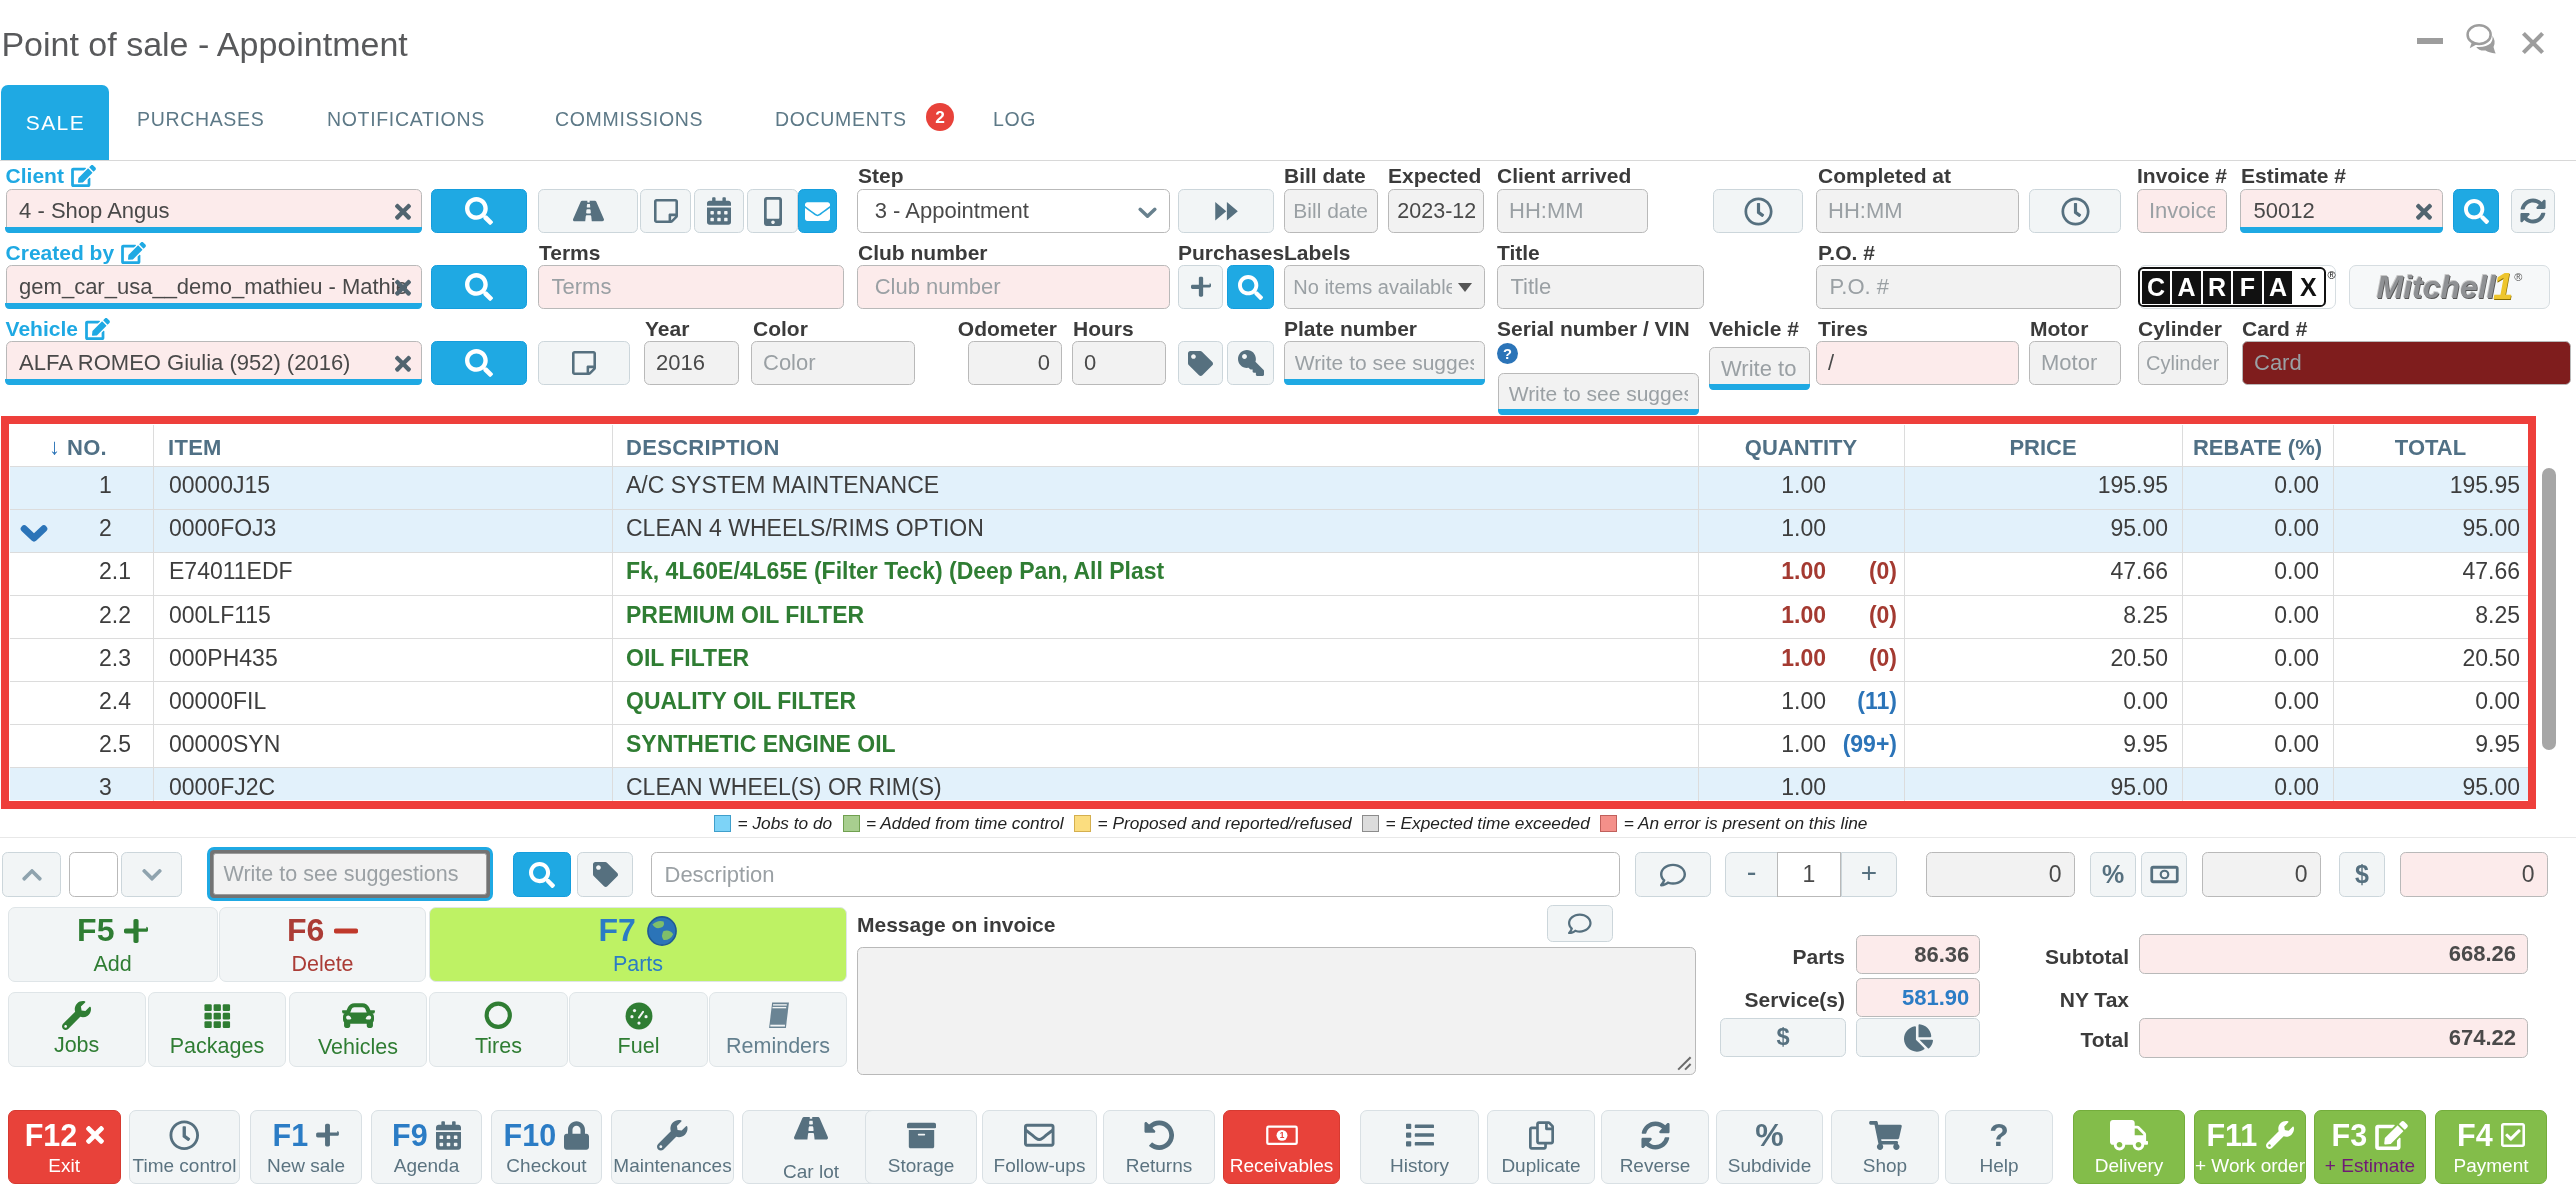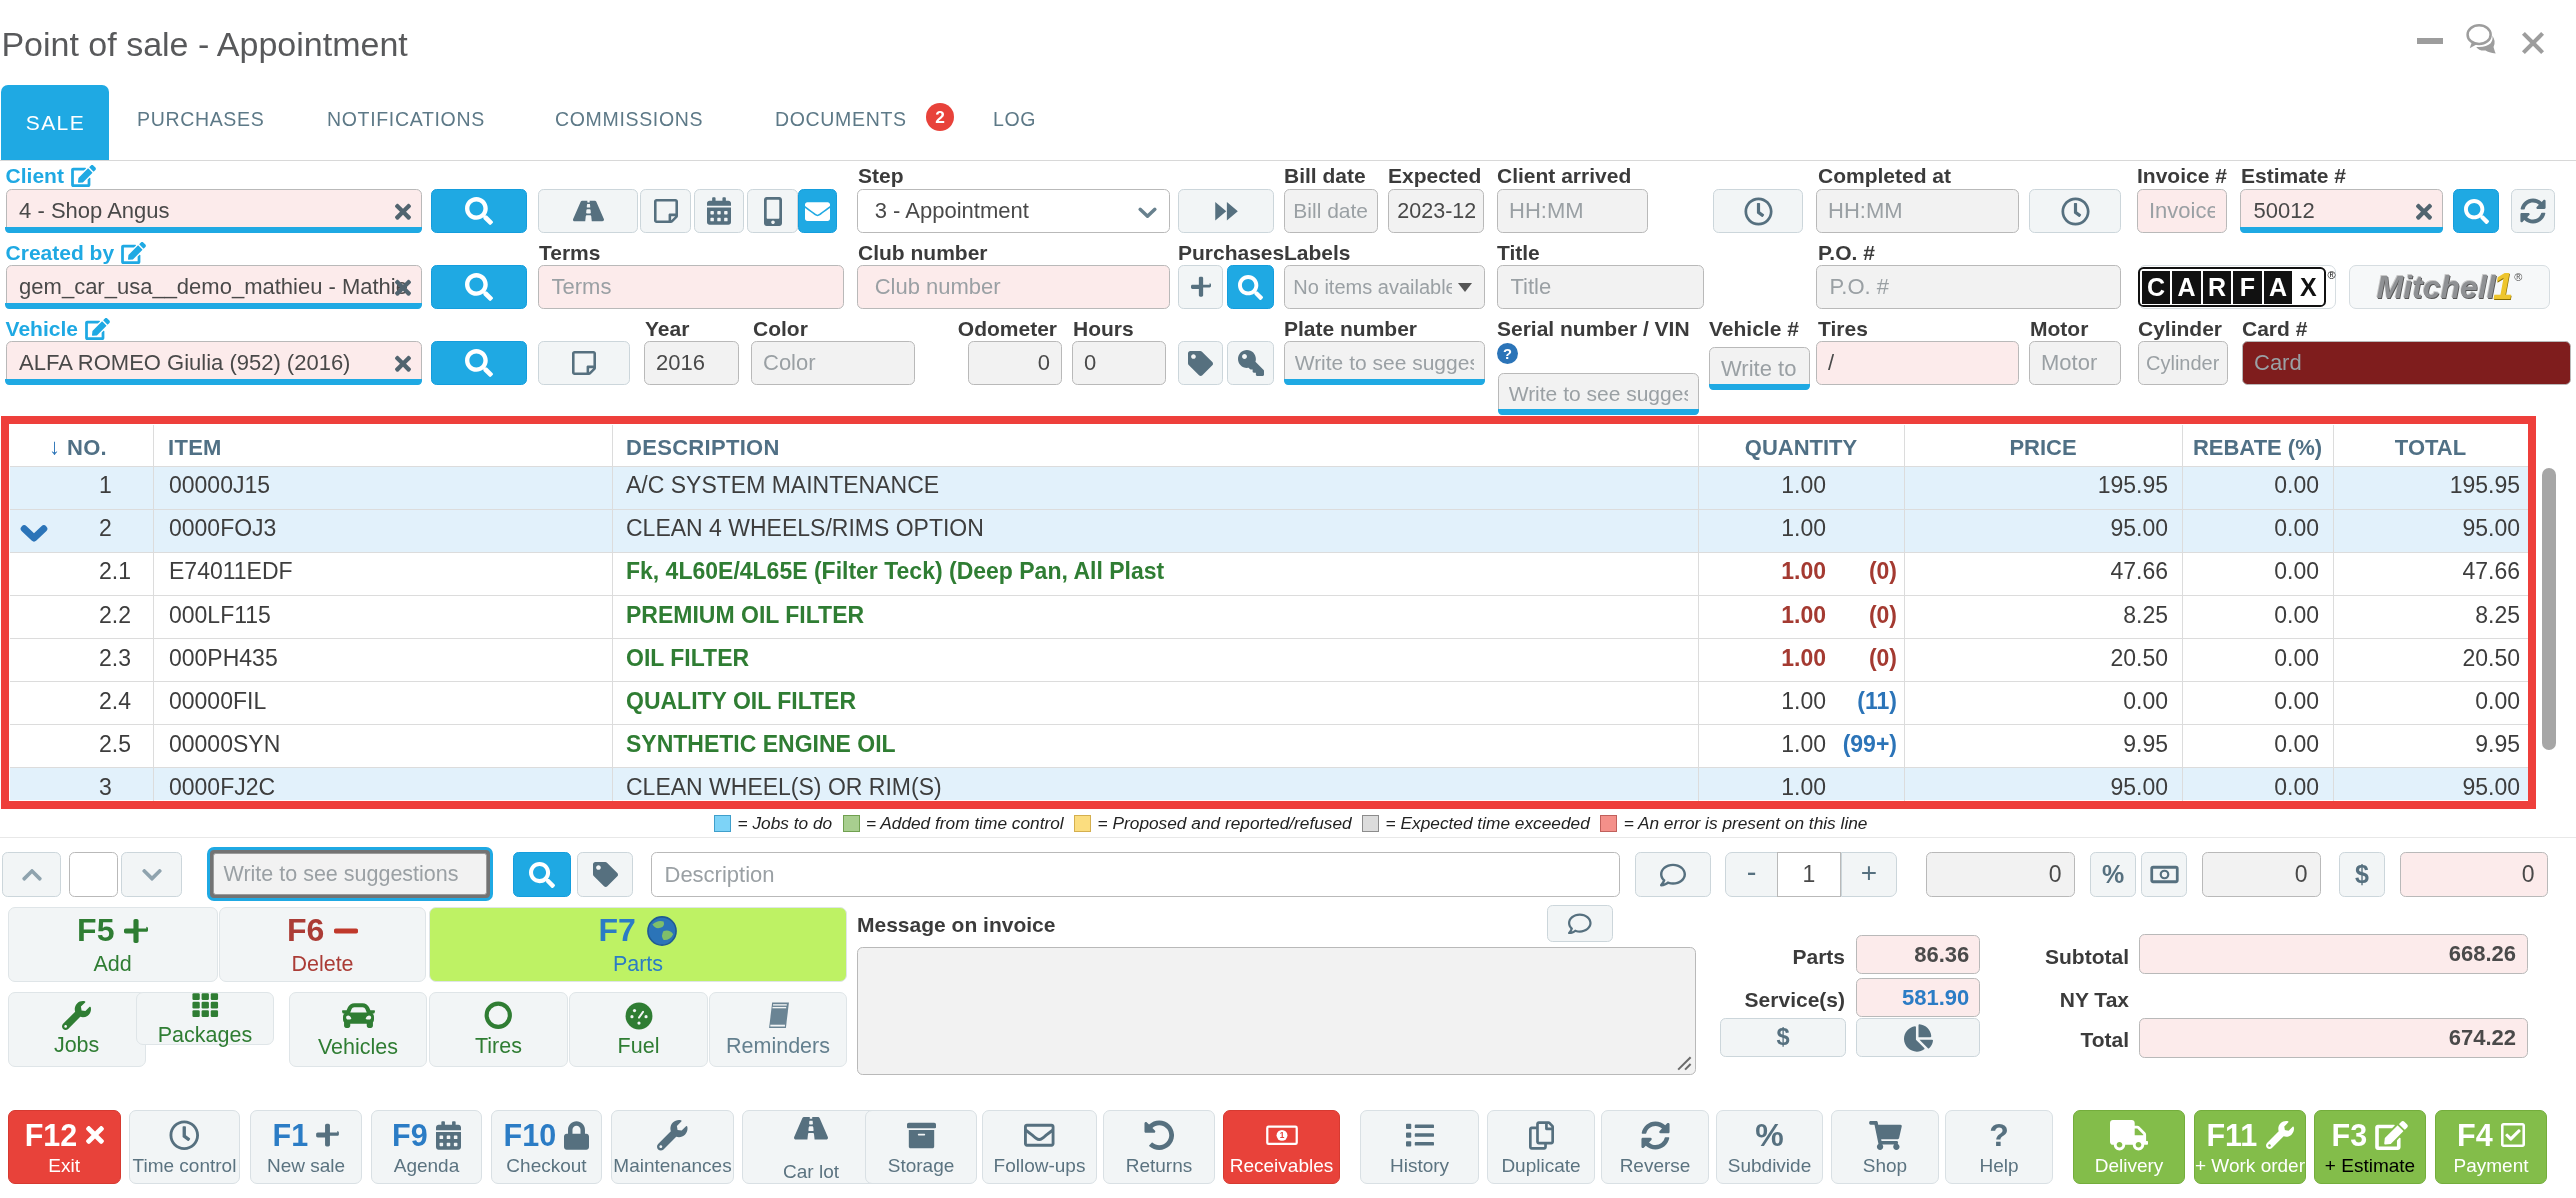--- a/index.html
+++ b/index.html
@@ -507,21 +507,21 @@
 <div class="abs bx" style="left:7.6px;top:992px;width:138px;height:75px;background:#f2f5f6;border:1.4px solid #dfe5e8;border-radius:7px;display:flex;flex-direction:column;align-items:center;justify-content:center;gap:2.8px;">
       <div style="display:flex;align-items:center;gap:9.7px;">
         <svg width="29" height="29" viewBox="0 0 512 512">
           <path d="M507.73 109.1c-2.24-9.03-13.54-12.09-20.12-5.51l-74.36 74.36-67.88-11.31-11.31-67.88 74.36-74.36c6.62-6.62 3.43-17.9-5.66-20.16-47.38-11.74-99.55.91-136.58 37.93-39.64 39.64-50.55 97.1-34.05 147.2L18.74 402.76c-24.99 24.99-24.99 65.51 0 90.5 24.99 24.99 65.51 24.99 90.5 0l213.21-213.21c50.12 16.71 107.47 5.68 147.37-34.22 37.07-37.07 49.7-89.32 37.91-136.73zM64 472c-13.25 0-24-10.75-24-24 0-13.26 10.75-24 24-24s24 10.74 24 24c0 13.25-10.75 24-24 24z" fill="#2f7d33"></path>
         </svg>
       </div>
       <div style="display:flex;align-items:center;gap:7px;">
         <span style="font-size:21.5px;color:#2f7d33;">Jobs</span>
       </div>
     </div>
-<div class="abs bx" style="left:136px;top:992px;width:138px;height:53px;background:#f2f5f6;border:1.4px solid #dfe5e8;border-radius:7px;display:flex;flex-direction:column;align-items:center;justify-content:center;gap:2.8px;">
+<div class="abs bx" style="left:148px;top:992px;width:138px;height:75px;background:#f2f5f6;border:1.4px solid #dfe5e8;border-radius:7px;display:flex;flex-direction:column;align-items:center;justify-content:center;gap:2.8px;">
       <div style="display:flex;align-items:center;gap:9.7px;">
         <svg width="30.5" height="30.5" viewBox="0 0 44 44">
           <rect x="3.52" y="6.16" width="10.559999999999999" height="9.68" rx="1.76" fill="#2f7d33"></rect>
           <rect x="3.52" y="18.48" width="10.559999999999999" height="9.68" rx="1.76" fill="#2f7d33"></rect>
           <rect x="3.52" y="30.799999999999997" width="10.559999999999999" height="9.68" rx="1.76" fill="#2f7d33"></rect>
           <rect x="16.72" y="6.16" width="10.559999999999999" height="9.68" rx="1.76" fill="#2f7d33"></rect>
           <rect x="16.72" y="18.48" width="10.559999999999999" height="9.68" rx="1.76" fill="#2f7d33"></rect>
           <rect x="16.72" y="30.799999999999997" width="10.559999999999999" height="9.68" rx="1.76" fill="#2f7d33"></rect>
           <rect x="29.92" y="6.16" width="10.559999999999999" height="9.68" rx="1.76" fill="#2f7d33"></rect>
           <rect x="29.92" y="18.48" width="10.559999999999999" height="9.68" rx="1.76" fill="#2f7d33"></rect>
@@ -771,21 +771,21 @@
       </div>
       <div style="font-size:19px;color:#fff;white-space:nowrap;">+ Work order</div>
     </div>
 <div class="abs bx" style="left:2314px;top:1110px;width:112px;height:74px;background:#83bd4a;border:1.4px solid #74ad3c;border-radius:7px;display:flex;flex-direction:column;align-items:center;justify-content:center;gap:1.4px;">
       <div style="display:flex;align-items:center;gap:8.3px;height:36px;">
         <span style="font-size:30.5px;font-weight:700;color:#fff;">F3</span>
         <svg width="33" height="29" viewBox="0 0 576 512">
           <path d="M402.6 83.2l90.2 90.2c3.8 3.8 3.8 10 0 13.8L274.4 405.6l-92.8 10.3c-12.4 1.4-22.9-9.1-21.5-21.5l10.3-92.8L388.8 83.2c3.8-3.8 10-3.8 13.8 0zm162-22.9l-48.8-48.8c-15.2-15.2-39.9-15.2-55.2 0l-35.4 35.4c-3.8 3.8-3.8 10 0 13.8l90.2 90.2c3.8 3.8 10 3.8 13.8 0l35.4-35.4c15.2-15.3 15.2-40 0-55.2zM384 346.2V448H64V128h229.8c3.2 0 6.2-1.3 8.5-3.5l40-40c7.6-7.6 2.2-20.5-8.5-20.5H48C21.5 64 0 85.5 0 112v352c0 26.5 21.5 48 48 48h352c26.5 0 48-21.5 48-48V306.2c0-10.7-12.9-16-20.5-8.5l-40 40c-2.2 2.3-3.5 5.3-3.5 8.5z" fill="#fff"></path>
         </svg>
       </div>
-      <div style="font-size:19px;color:#000000;white-space:nowrap;">+ Estimate</div>
+      <div style="font-size:19px;color:#701a75;white-space:nowrap;">+ Estimate</div>
     </div>
 <div class="abs bx" style="left:2435px;top:1110px;width:112px;height:74px;background:#83bd4a;border:1.4px solid #74ad3c;border-radius:7px;display:flex;flex-direction:column;align-items:center;justify-content:center;gap:1.4px;">
       <div style="display:flex;align-items:center;gap:8.3px;height:36px;">
         <span style="font-size:30.5px;font-weight:700;color:#fff;">F4</span>
         <svg width="24" height="28" viewBox="0 0 448 512">
           <path d="M400 32H48C21.49 32 0 53.49 0 80v352c0 26.51 21.49 48 48 48h352c26.51 0 48-21.49 48-48V80c0-26.51-21.49-48-48-48zm0 400H48V80h352v352zm-35.864-241.724L191.547 361.48c-4.705 4.667-12.303 4.637-16.97-.068l-90.781-91.516c-4.667-4.705-4.637-12.303.069-16.971l22.719-22.536c4.705-4.667 12.303-4.637 16.97.069l59.792 60.277 141.352-140.216c4.705-4.667 12.303-4.637 16.97.068l22.536 22.719c4.667 4.706 4.637 12.304-.068 16.97z" fill="#fff"></path>
         </svg>
       </div>
       <div style="font-size:19px;color:#fff;white-space:nowrap;">Payment</div>
     </div>

